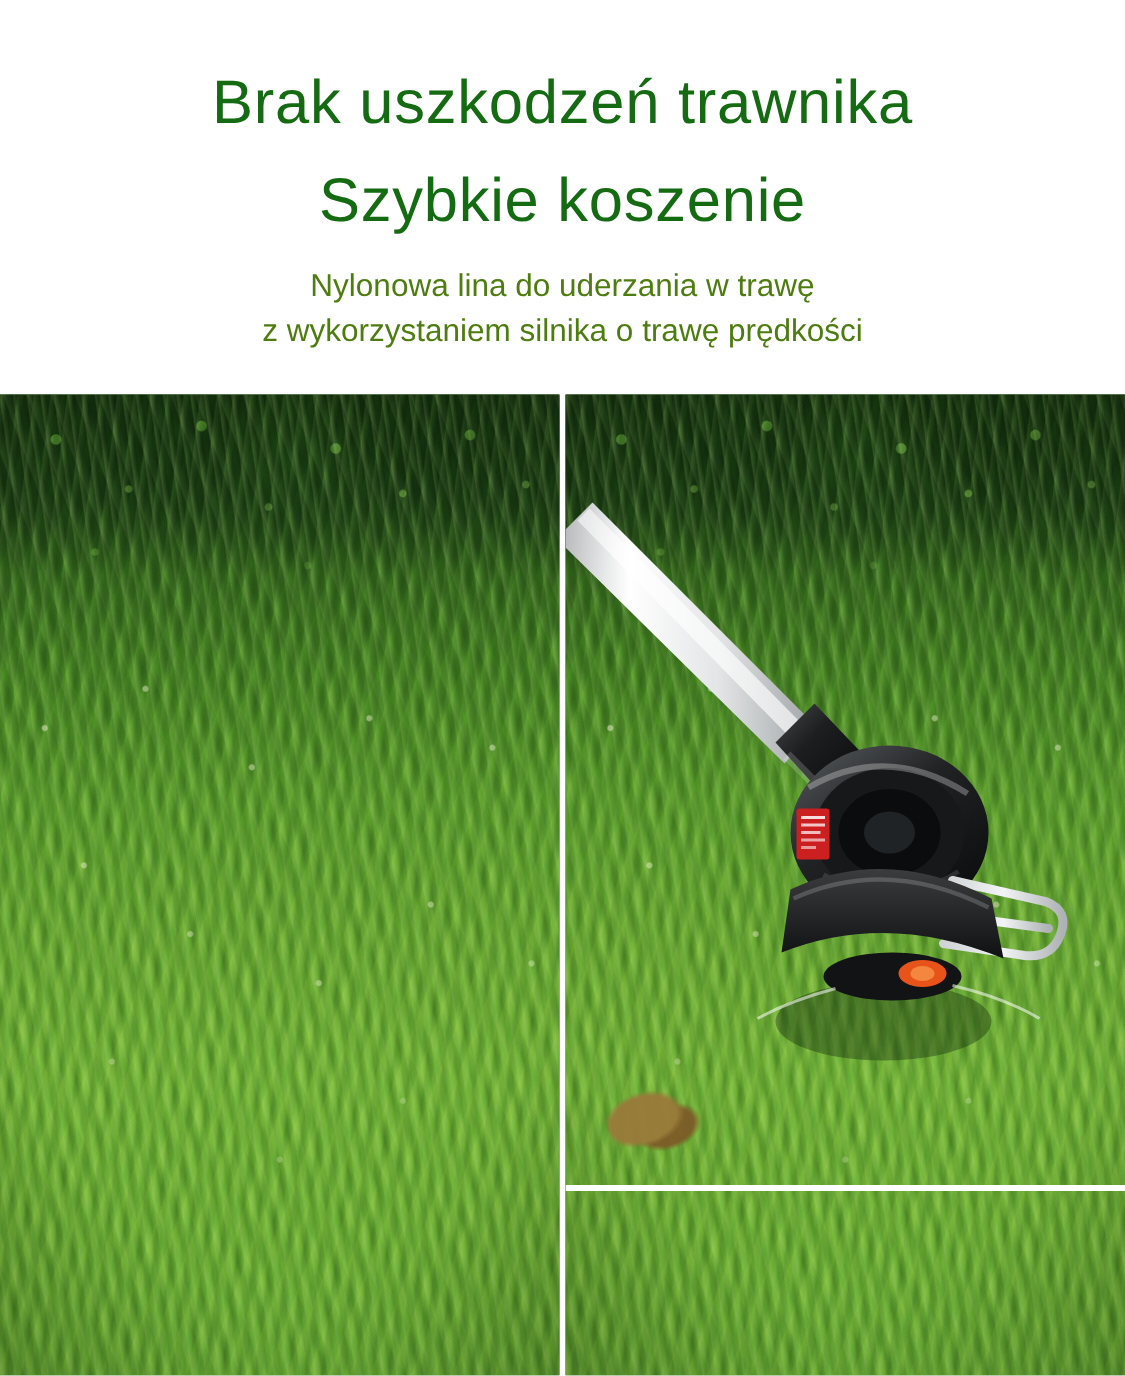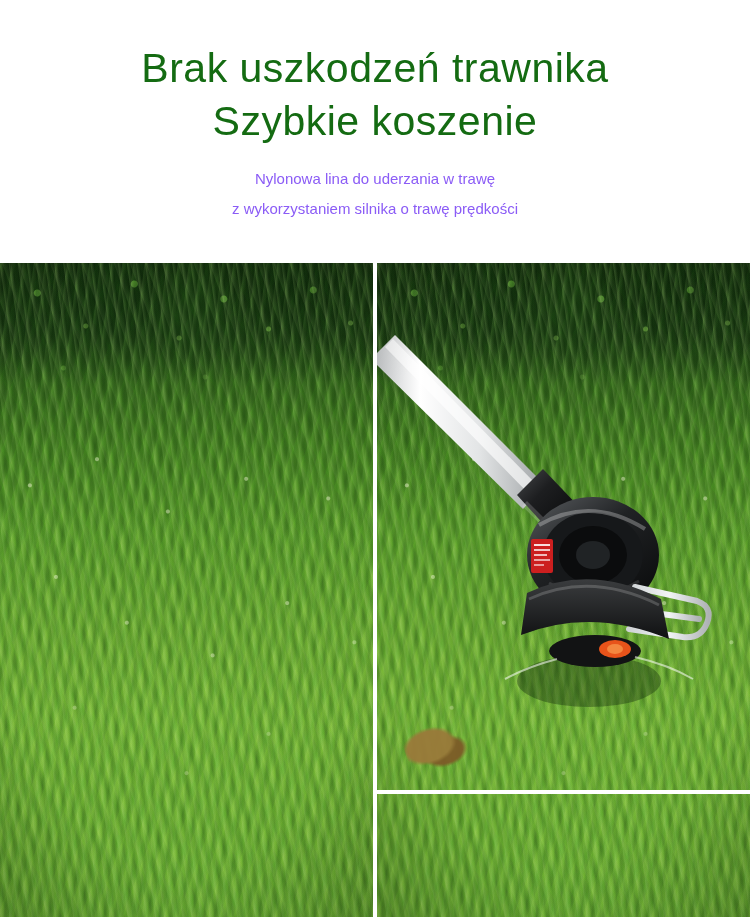--- a/index.html
+++ b/index.html
@@ -29,25 +29,25 @@
   }
   .headline {
     color: #146b12;
     font-size: 41px;
     line-height: 49px;
     font-weight: 400;
     letter-spacing: 0.5px;
     white-space: nowrap;
   }
   .headline.line2 {
-    margin-top: 4px;
+    margin-top: 16px;
   }
   .subline {
-    color: #8b5cf6;
-    font-size: 15px;
+    color: #4d7c0f;
+    font-size: 21px;
     line-height: 30px;
     font-weight: 400;
     white-space: nowrap;
   }
   .sub-wrap {
     margin-top: 18px;
   }
 
   
   .photos {

